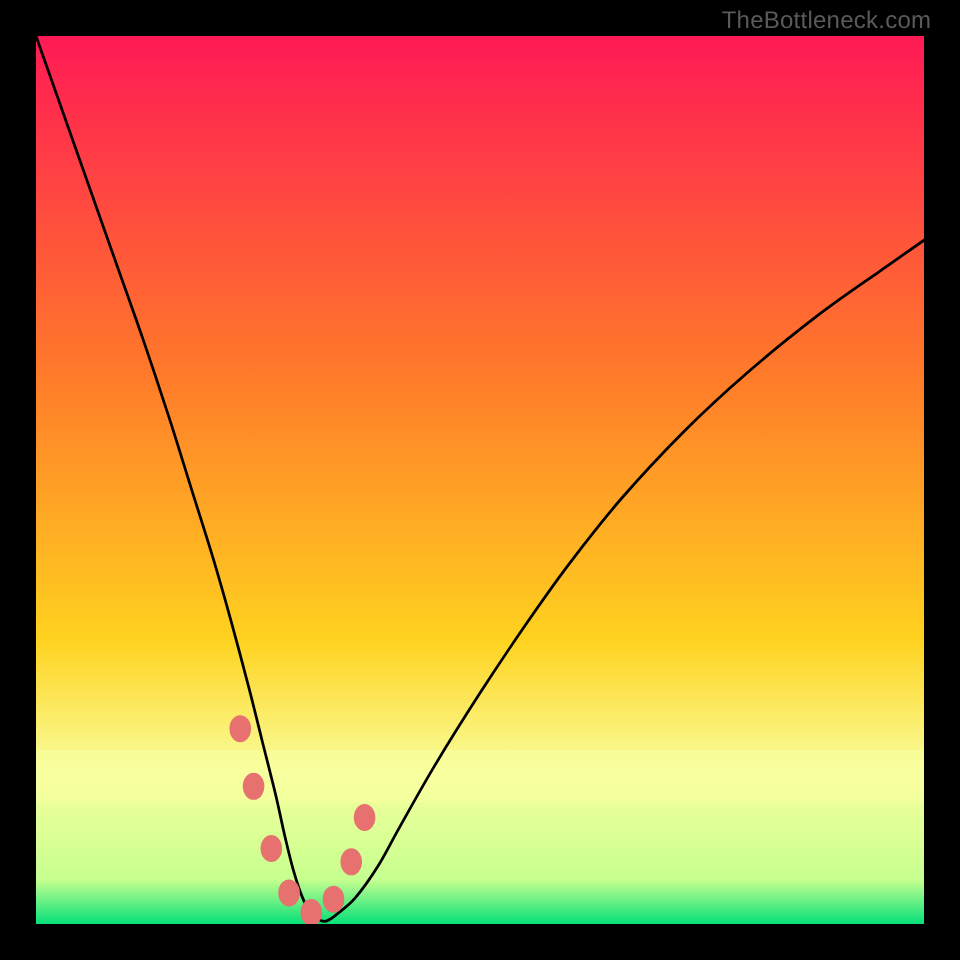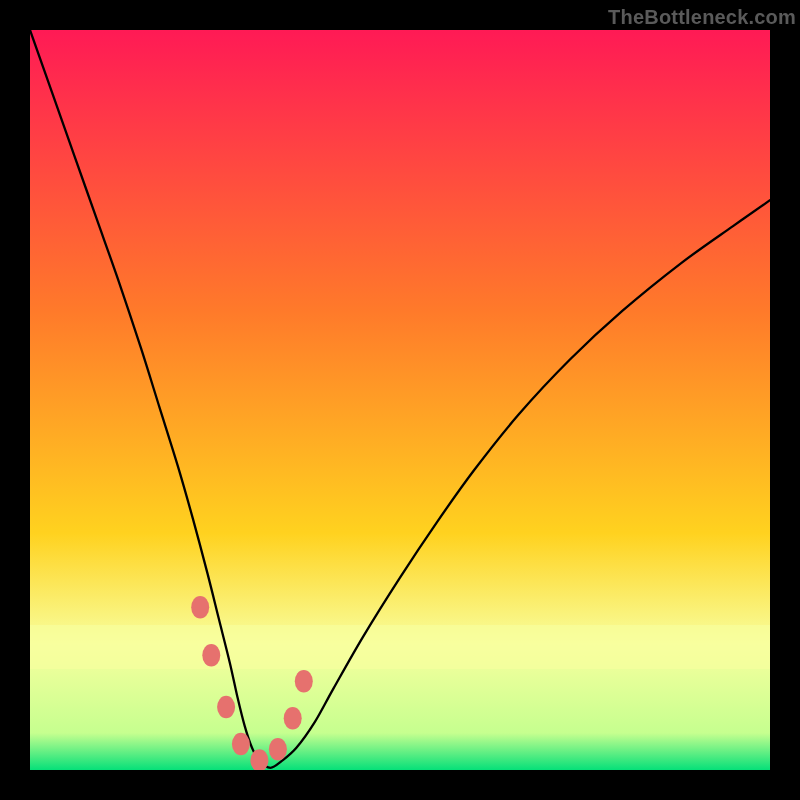--- a/index.html
+++ b/index.html
@@ -26,24 +26,24 @@
     overflow: hidden;
   }
   .plot svg {
     display: block;
     width: 740px;
     height: 740px;
   }
   .watermark {
     position: absolute;
     top: 6px;
-    right: 4px;
+    right: 24px;
     color: #5a5a5a;
     font-size: 20px;
-    font-weight: 700;
+    font-weight: 400;
     letter-spacing: 0.2px;
     user-select: none;
   }
 </style>
 </head>
 <body>
 
 <div class="frame">
   <div class="plot">
     <svg viewBox="0 0 740 740" preserveAspectRatio="none">

